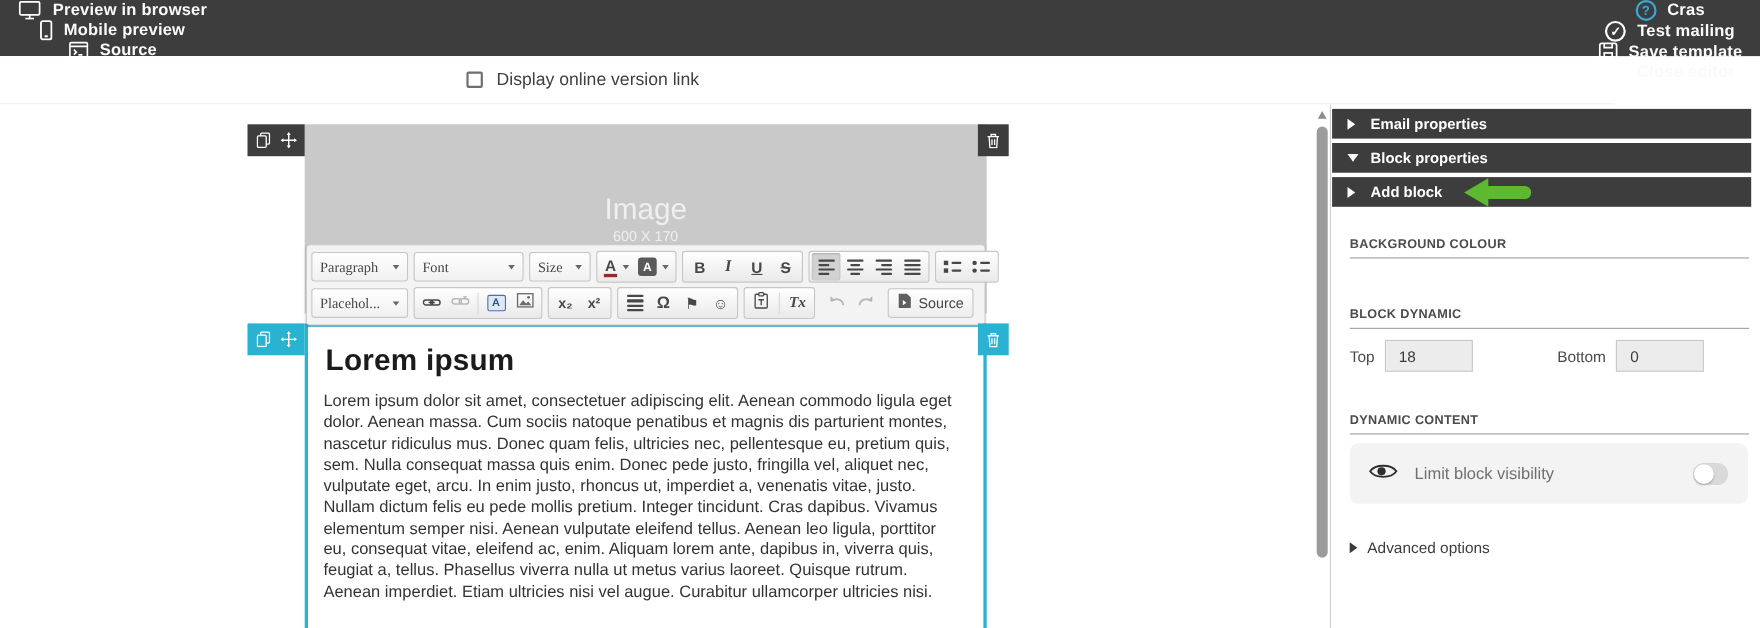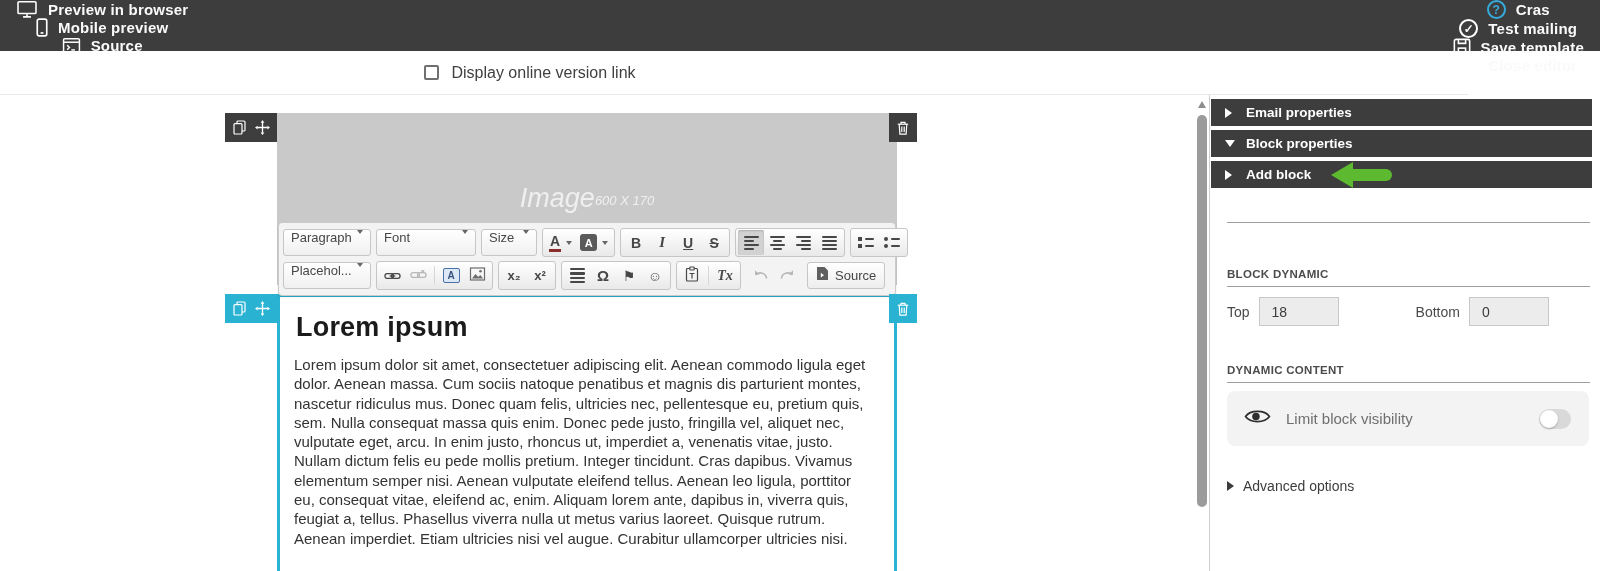--- a/index.html
+++ b/index.html
@@ -33,21 +33,21 @@
     border-bottom:1px solid #e9e9e9;
   }
   .cb-row { display:flex; align-items:center; gap:12px; cursor:pointer; }
   .cb-empty { width:15px; height:15px; border:2px solid #6f6f6f; border-radius:2px; background:#fff; }
   .subbar .lbl { font-size:16px; color:#3f3f3f; }
   
   .main { position:absolute; left:0; top:95px; width:1600px; height:476px; background:#fff; overflow:hidden; }
   
   .image-block {
     position:absolute; left:277px; top:18px; width:620px; height:172px; background:#c9c9c9;
-    display:flex; flex-direction:row; align-items:center; justify-content:center; z-index:1;font-style:italic;
+    display:flex; flex-direction:column; align-items:center; justify-content:center; z-index:1;
   }
   .image-block .img-title { font-size:27px; color:#efefef; line-height:1.1; }
   .image-block .img-dims  { font-size:13px; color:#efefef; margin-top:2px; }
   .badge {
     position:absolute; height:29px; display:flex; align-items:center; justify-content:center;
     gap:9px; color:#fff; z-index:5; cursor:pointer;
   }
   .badge.dark { background:#3d3d3d; }
   .badge.cyan { background:#29b2d2; }
   .badge.pair { width:52px; }
@@ -55,21 +55,21 @@
   .badge svg { display:block; }
   
   .cke {
     position:absolute; left:278px; top:127px; width:618px; z-index:4;
     background:#f3f3f3; border:1px solid #cbcbcb; border-radius:4px; padding:3px 4px;
     box-shadow:0 1px 2px rgba(0,0,0,.12);
   }
   .cke-row { display:flex; align-items:center; gap:5px; height:33px; }
   .combo {
     height:27px; background:linear-gradient(#fff,#f0f0f0); border:1px solid #c6c6c6; border-radius:3px;
-    display:flex; align-items:flex-start; padding:0 7px; cursor:pointer; flex:none;
+    display:flex; align-items:center; padding:0 7px; cursor:pointer; flex:none;font-family:Liberation Serif, serif;
   }
   .combo .combo-label { font-size:13px; color:#474747; overflow:hidden; white-space:nowrap; }
   .caret { width:0; height:0; border-left:3.5px solid transparent; border-right:3.5px solid transparent;
            border-top:4px solid #666; margin-left:auto; flex:none; }
   .btn .caret { margin-left:5px; }
   .grp {
     height:29px; display:inline-flex; align-items:center; padding:0 2px; flex:none;
     background:linear-gradient(#fff,#e9e9e9); border:1px solid #c6c6c6; border-radius:3px;
   }
   .grp.ghost { background:none; border:none; }
@@ -540,20 +540,21 @@
       <div class="acc-header">
         <span class="tri down"></span>
         <span class="t">Block properties</span>
       </div>
       <div class="acc-header">
         <span class="tri right"></span>
         <span class="t">Add block</span>
       </div>
 
       <div class="panel-body">
+        <div class="sec-label">BACKGROUND COLOUR</div>
         <div class="sec-rule"></div>
 
         <div class="spacing-sec">
           <div class="sec-label">BLOCK DYNAMIC</div>
           <div class="sec-rule"></div>
           <div class="spacing-row">
             <span class="fld-label">Top</span>
             <input class="num-input" type="text" value="18" style="">
             <span class="fld-label bottom">Bottom</span>
             <input class="num-input" type="text" value="0" style="">

